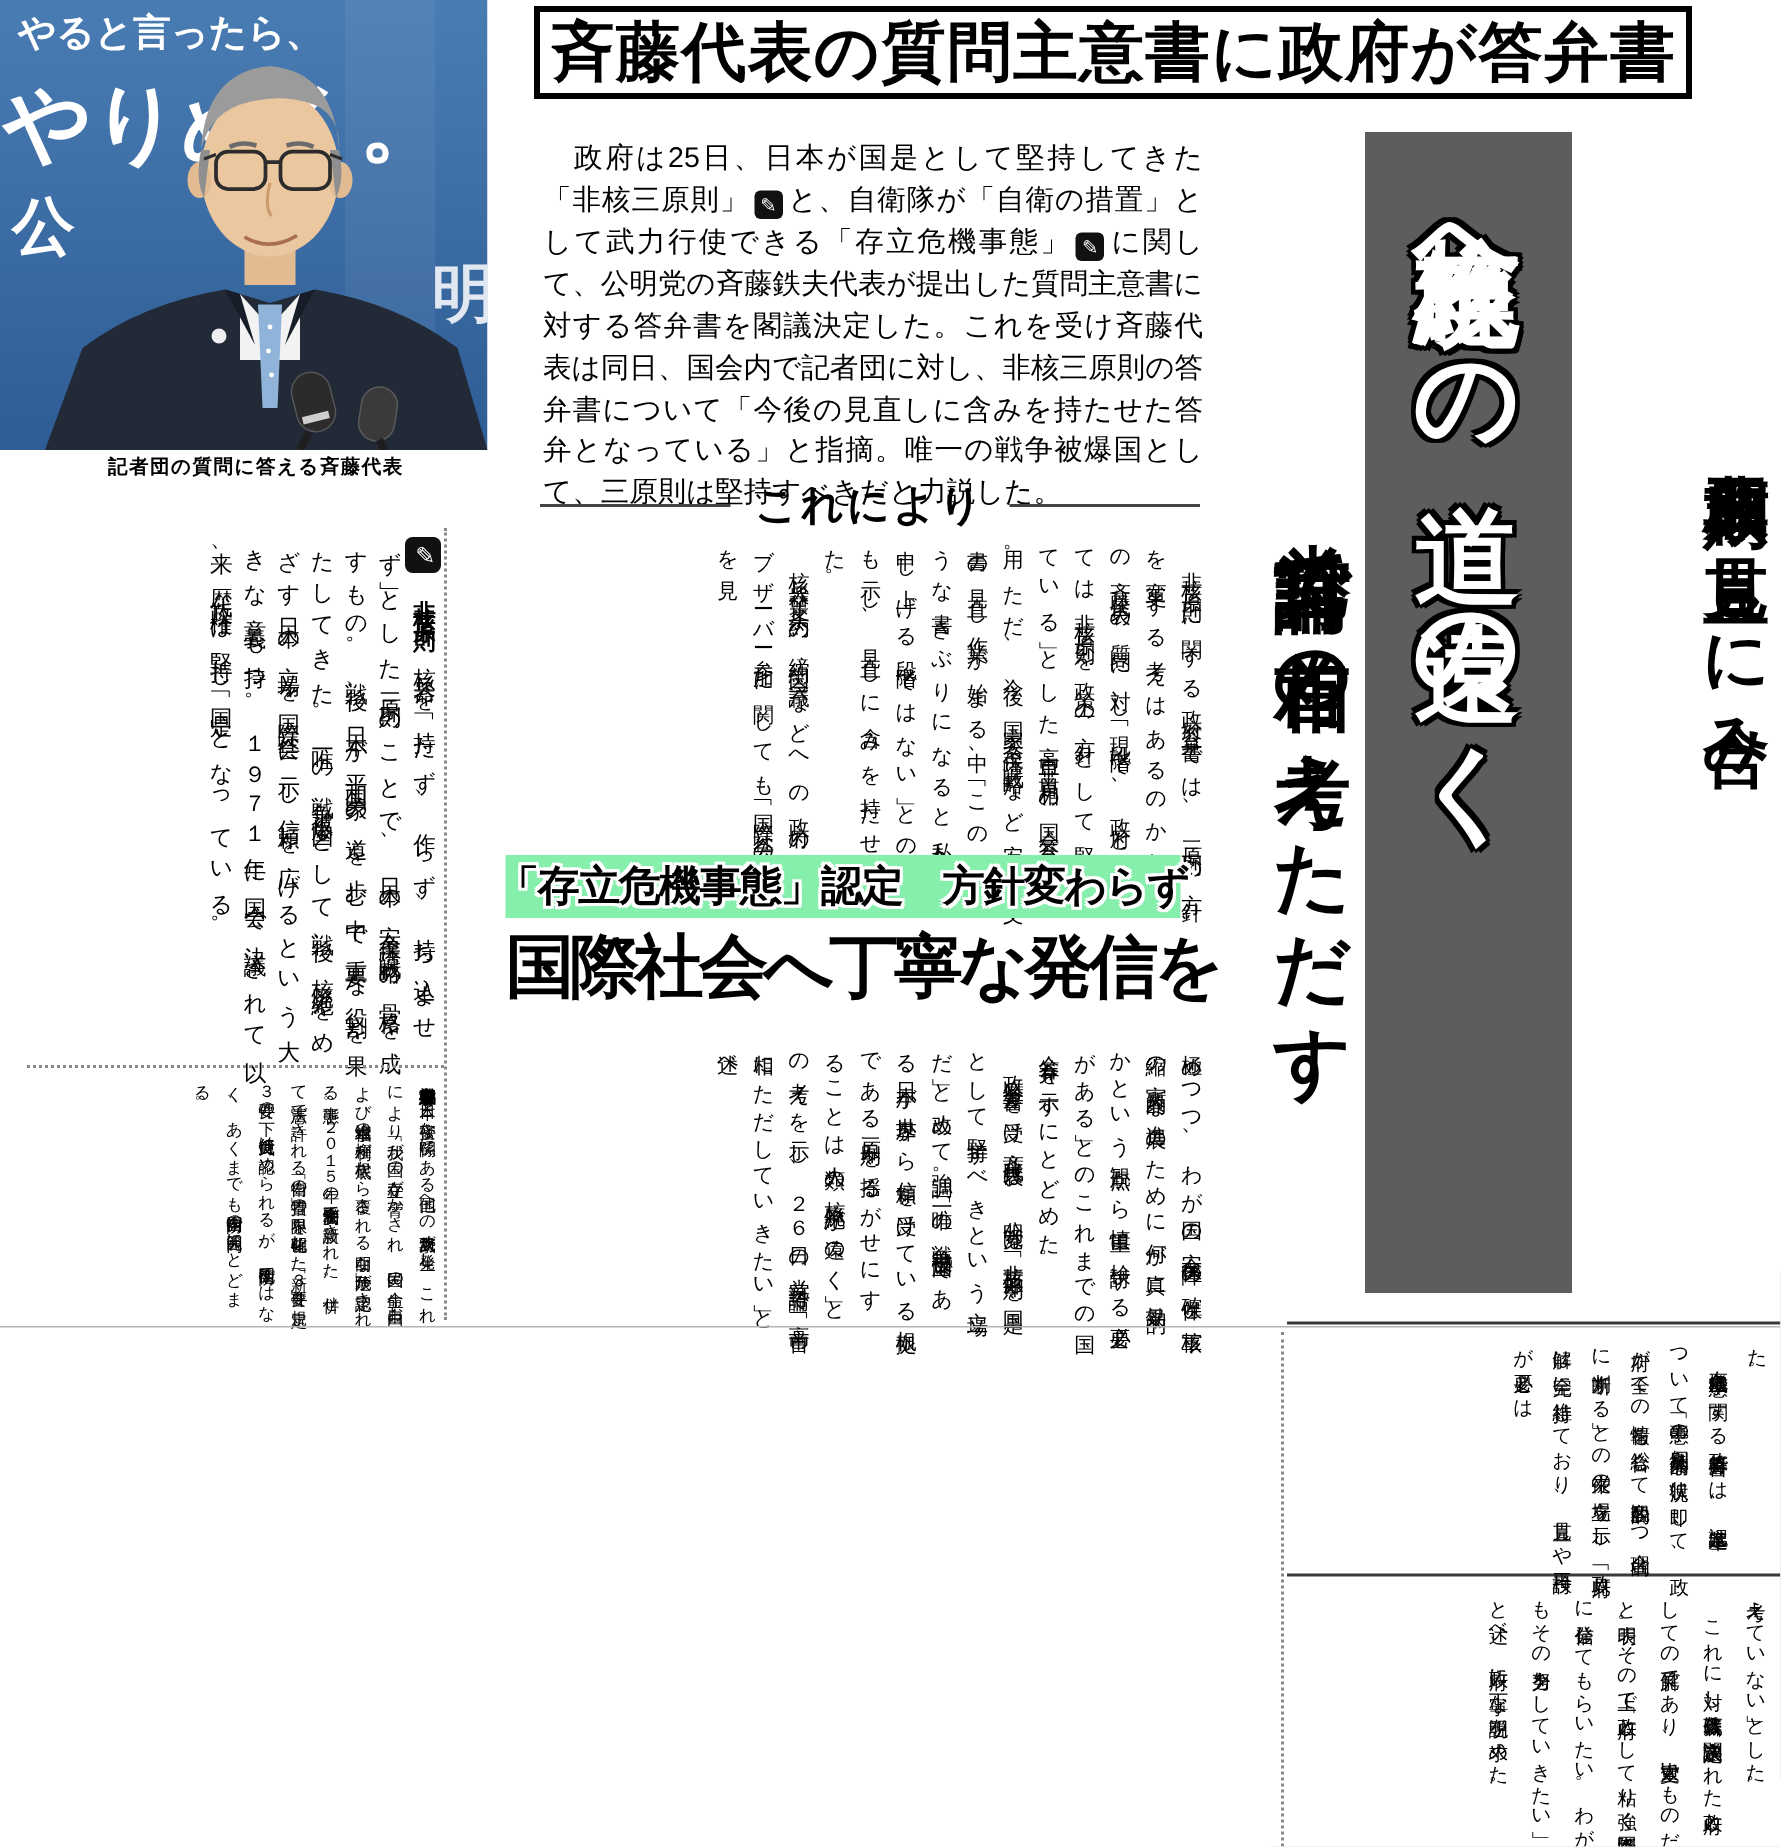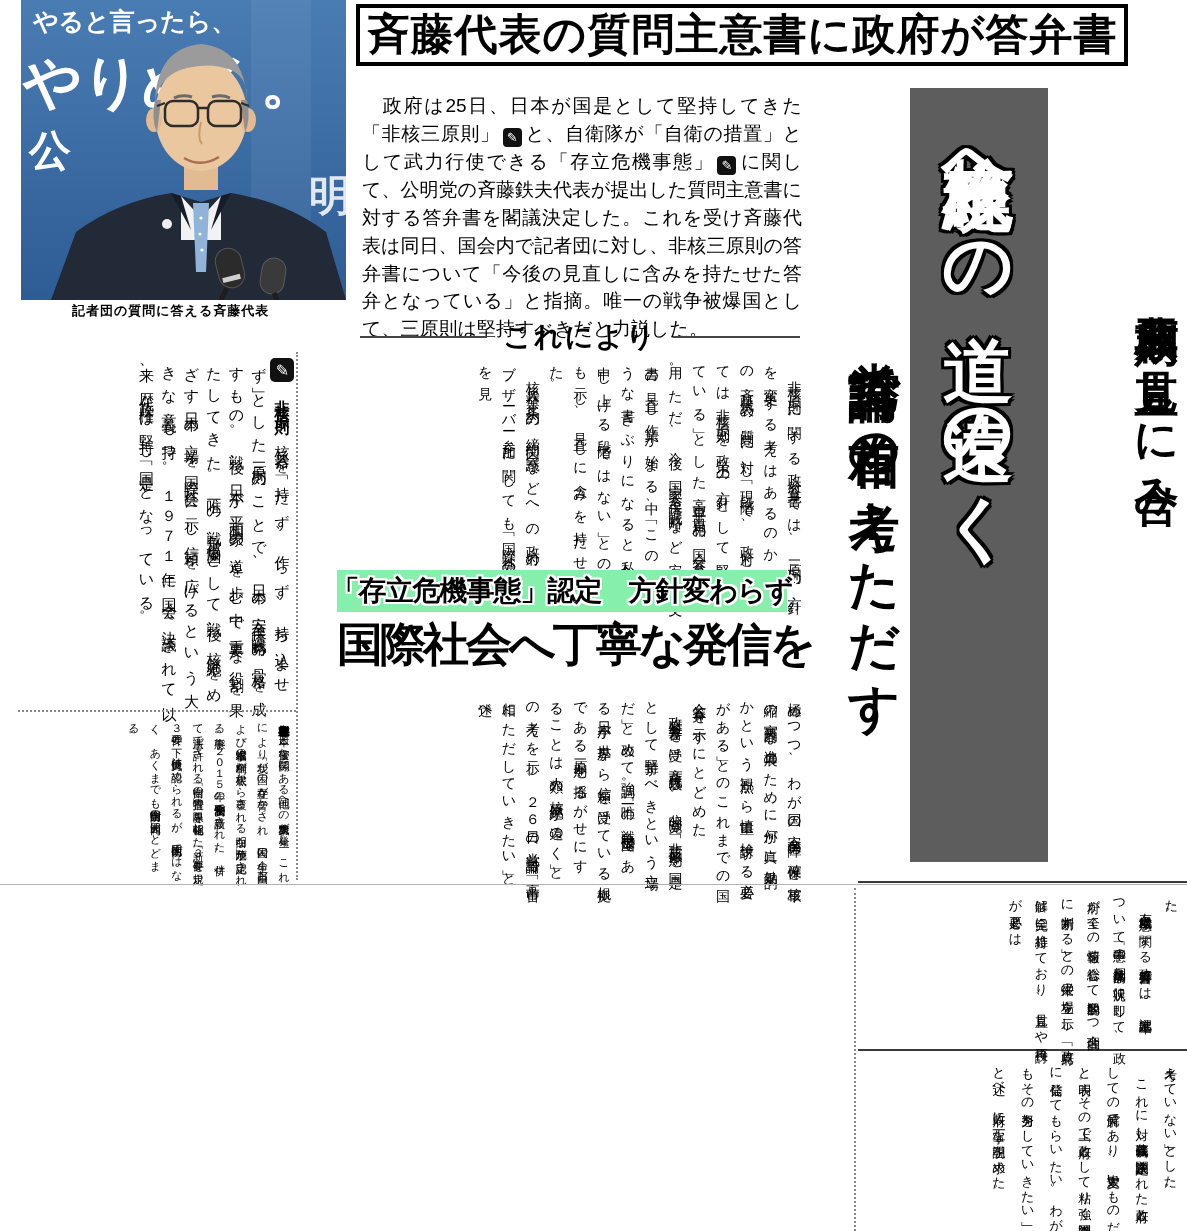--- a/index.html
+++ b/index.html
@@ -4,21 +4,21 @@
 <style>
   html,body{margin:0;padding:0;background:#e8e8e8;}
   .page{position:relative;width:1187px;height:1231px;background:#ffffff;overflow:hidden;
         font-family:"Liberation Sans",sans-serif;color:#000;}
   .abs{position:absolute;}
   
   .v{writing-mode:vertical-rl;text-orientation:mixed;}
   .v p{margin:0;padding:0;}
   .indent{text-indent:1em;}
   
-  .photo{left:21px;top:0;width:330px;height:300px;overflow:hidden;}
+  .photo{left:0;top:0;width:330px;height:300px;overflow:hidden;}
   .caption{left:18px;top:303px;width:330px;padding-left:54px;font-size:13px;line-height:1.3;
            letter-spacing:1px;font-weight:bold;}
   
   .hbox{left:356px;top:4px;width:772px;height:62px;border:4px solid #000;box-sizing:border-box;
         display:flex;align-items:center;justify-content:center;text-align:right;}
   .hbox span{font-size:43px;font-weight:bold;letter-spacing:1px;white-space:nowrap;}
   
   .lead{left:362px;top:92px;width:440px;font-size:19px;line-height:1.47;text-align:justify;}
   .kw-icon{display:inline-block;width:19px;height:19px;background:#111;color:#fff;border-radius:4px;
            font-size:13px;line-height:19px;text-align:center;vertical-align:-2px;margin:0 3px;}

